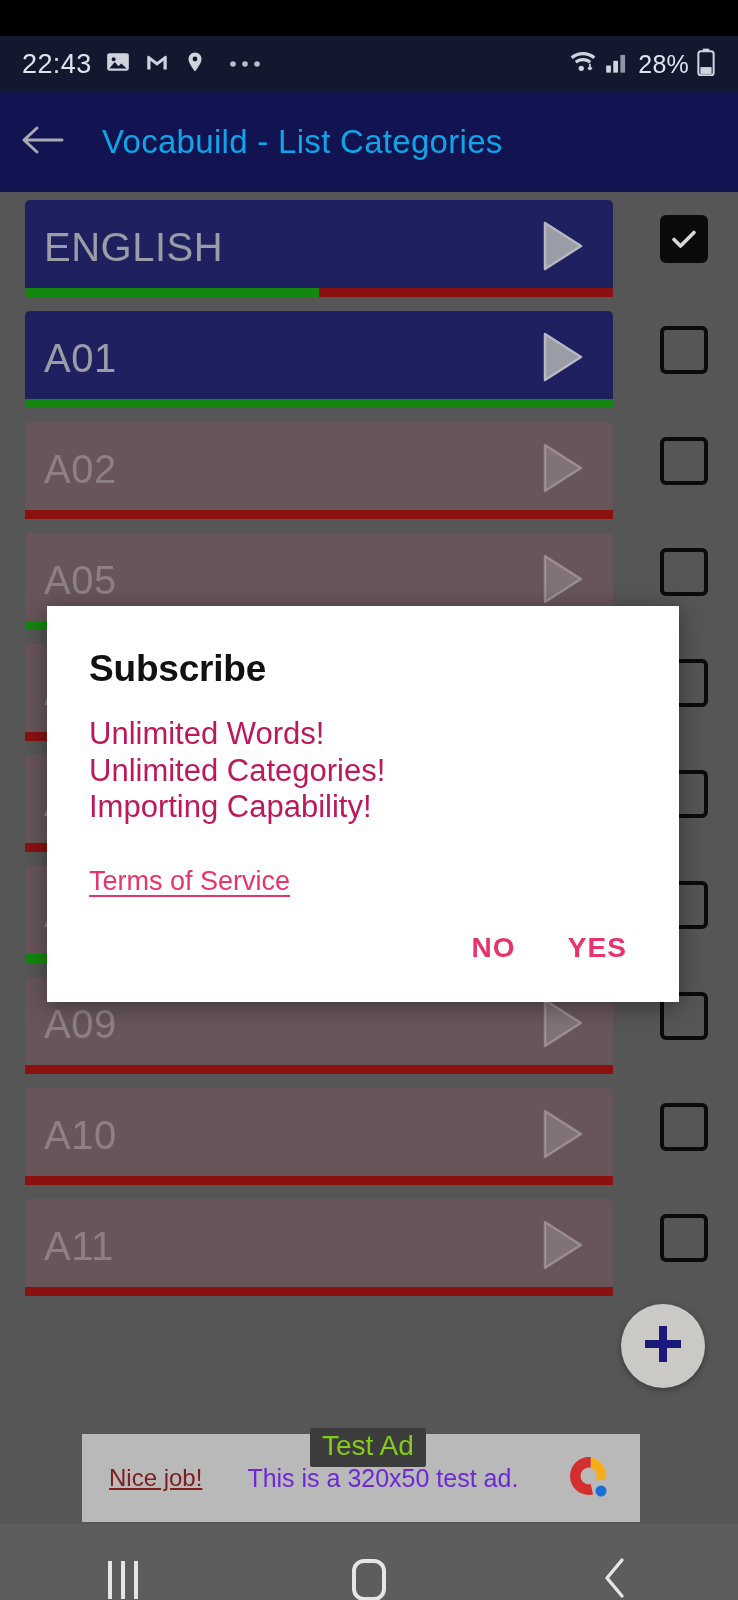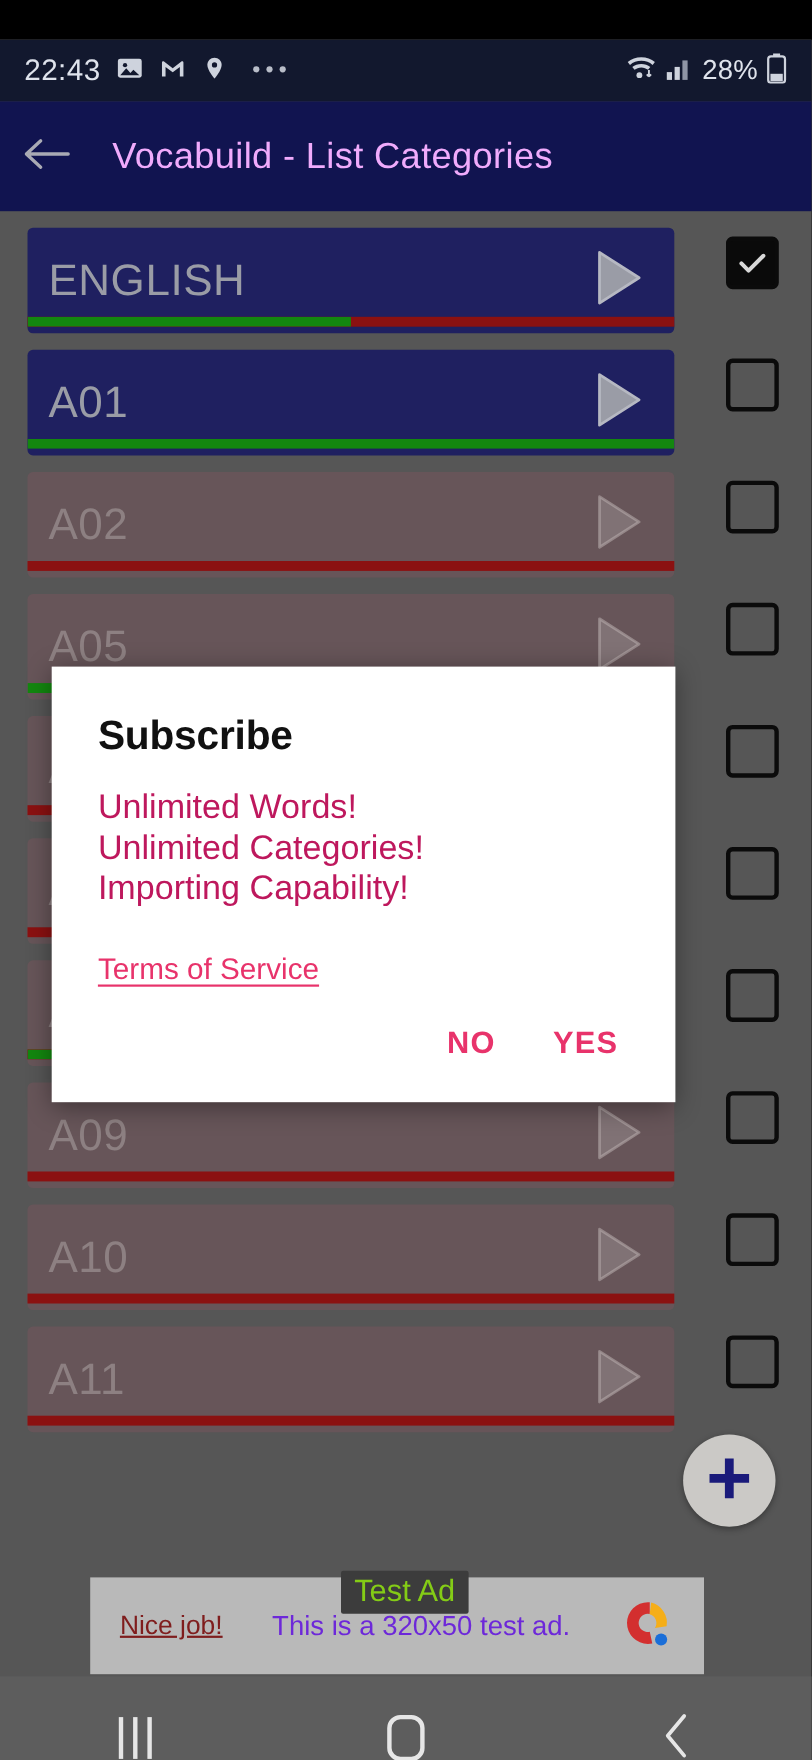--- a/index.html
+++ b/index.html
@@ -55,41 +55,41 @@
     display: flex;
     align-items: center;
     z-index: 50;
   }
   #back-arrow-button {
     width: 84px; height: 100px;
     display: flex; align-items: center; justify-content: center;
     cursor: pointer;
   }
   #app-bar-title {
-    color: #f0abfc;
+    color: #0ea5e9;
     font-size: 33px;
     font-weight: 400;
     letter-spacing: 0.3px;
     margin-left: 18px;
   }
 
   
   #category-list {
     position: absolute;
     top: 156px; left: 0;
     width: 738px;
     height: 1240px;
     overflow: hidden;
     z-index: 10;
   }
   .list-row {
     position: relative;
     height: 111px;
     display: flex;
-    align-items: flex-end;
+    align-items: center;
   }
   .row-card {
     position: relative;
     margin-left: 25px;
     width: 588px;
     height: 96px;
     border-radius: 5px;
     display: flex;
     align-items: center;
     box-sizing: border-box;
@@ -232,21 +232,21 @@
     border: 4px solid #e6e6e6;
     border-radius: 12px;
     box-sizing: border-box;
   }
 
   
   #subscribe-dialog {
     position: absolute;
     left: 47px;
     top: 570px;
-    width: 567px;
+    width: 632px;
     height: 396px;
     background: #ffffff;
     z-index: 70;
     box-shadow: 0 4px 22px rgba(0,0,0,0.4);
     box-sizing: border-box;
     padding: 42px 42px 0 42px;
   }
   #dialog-title {
     font-size: 37px;
     font-weight: bold;

